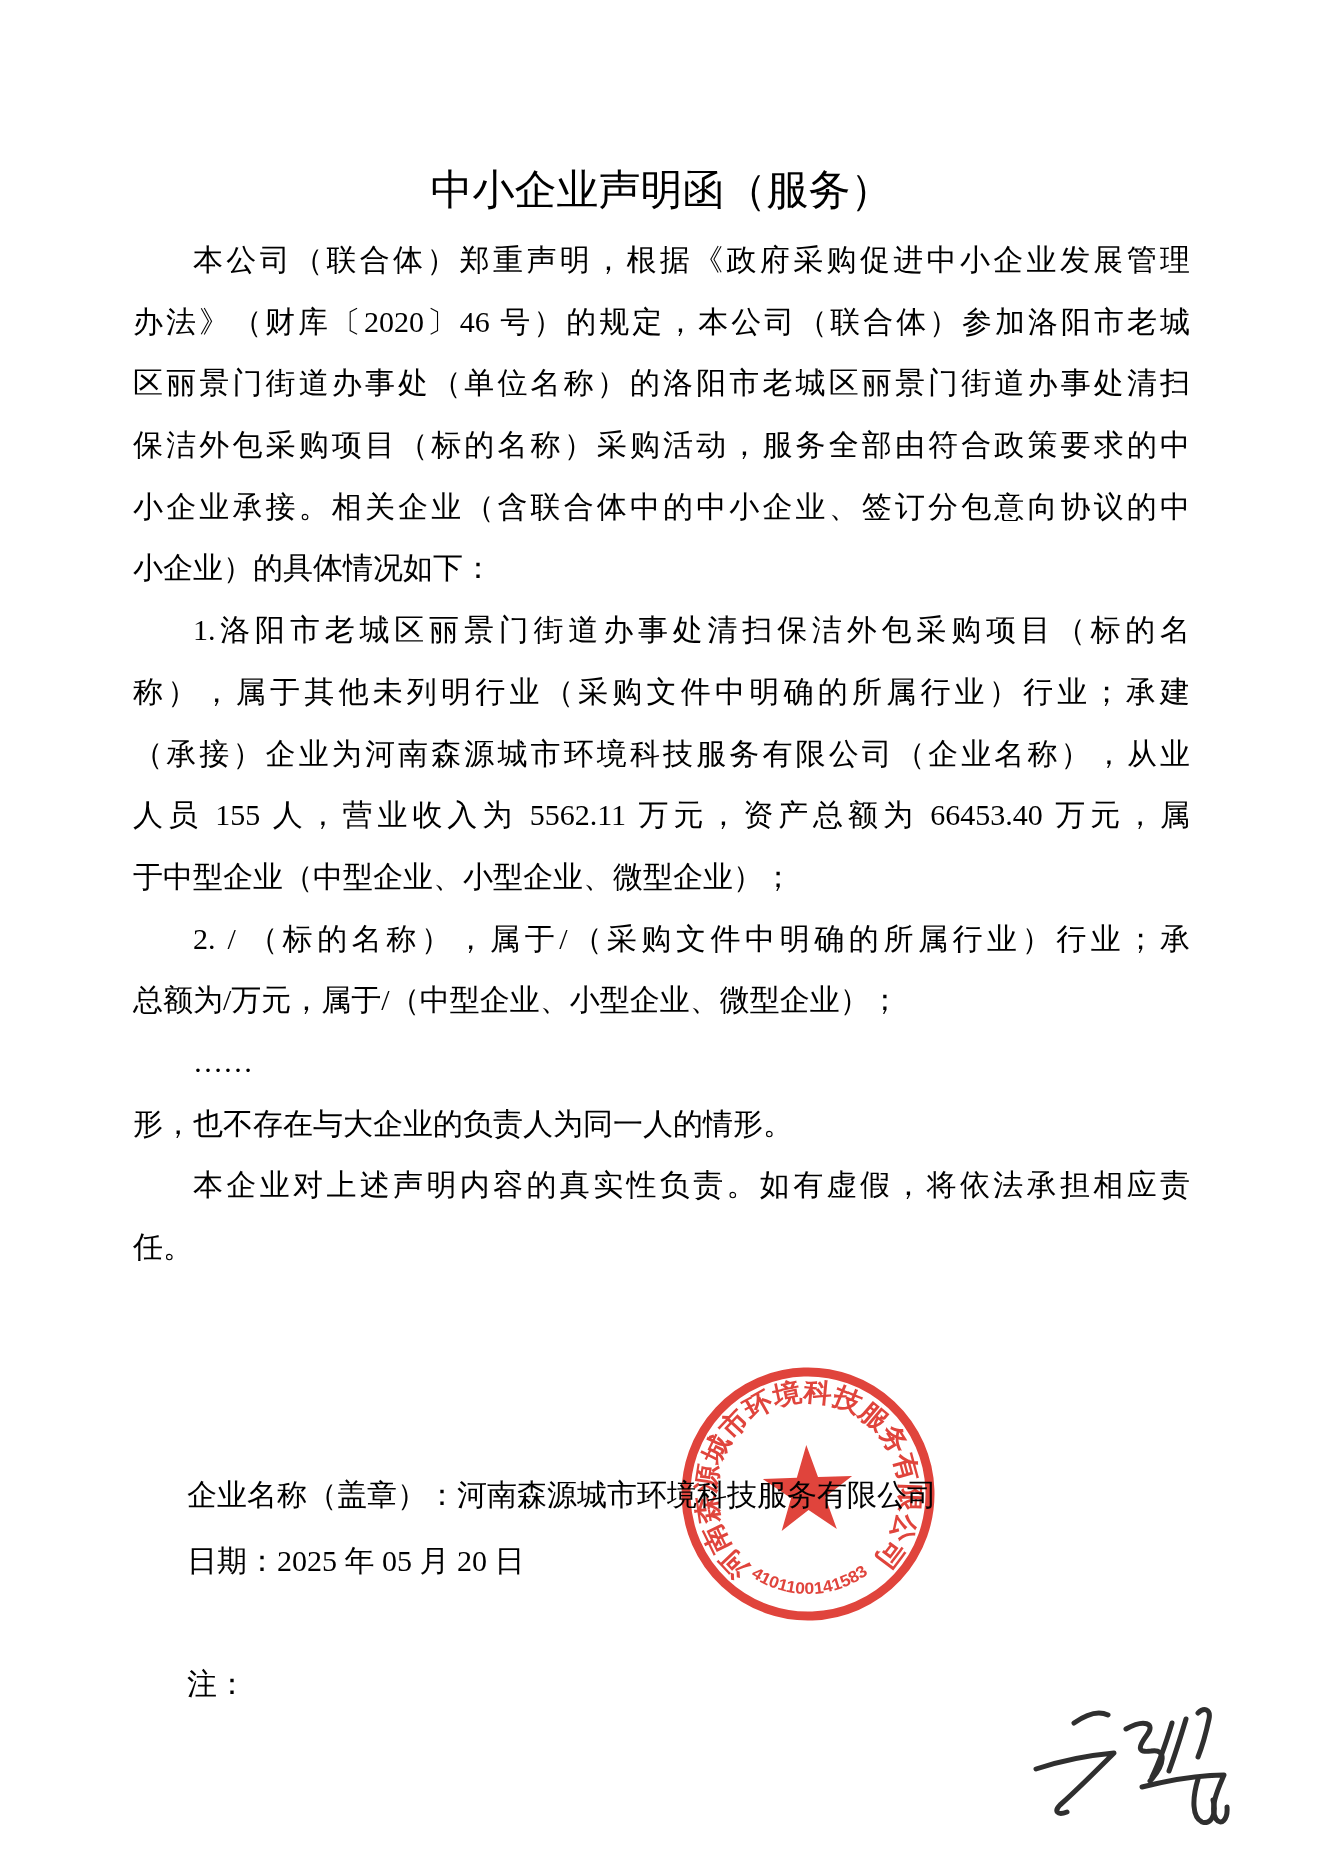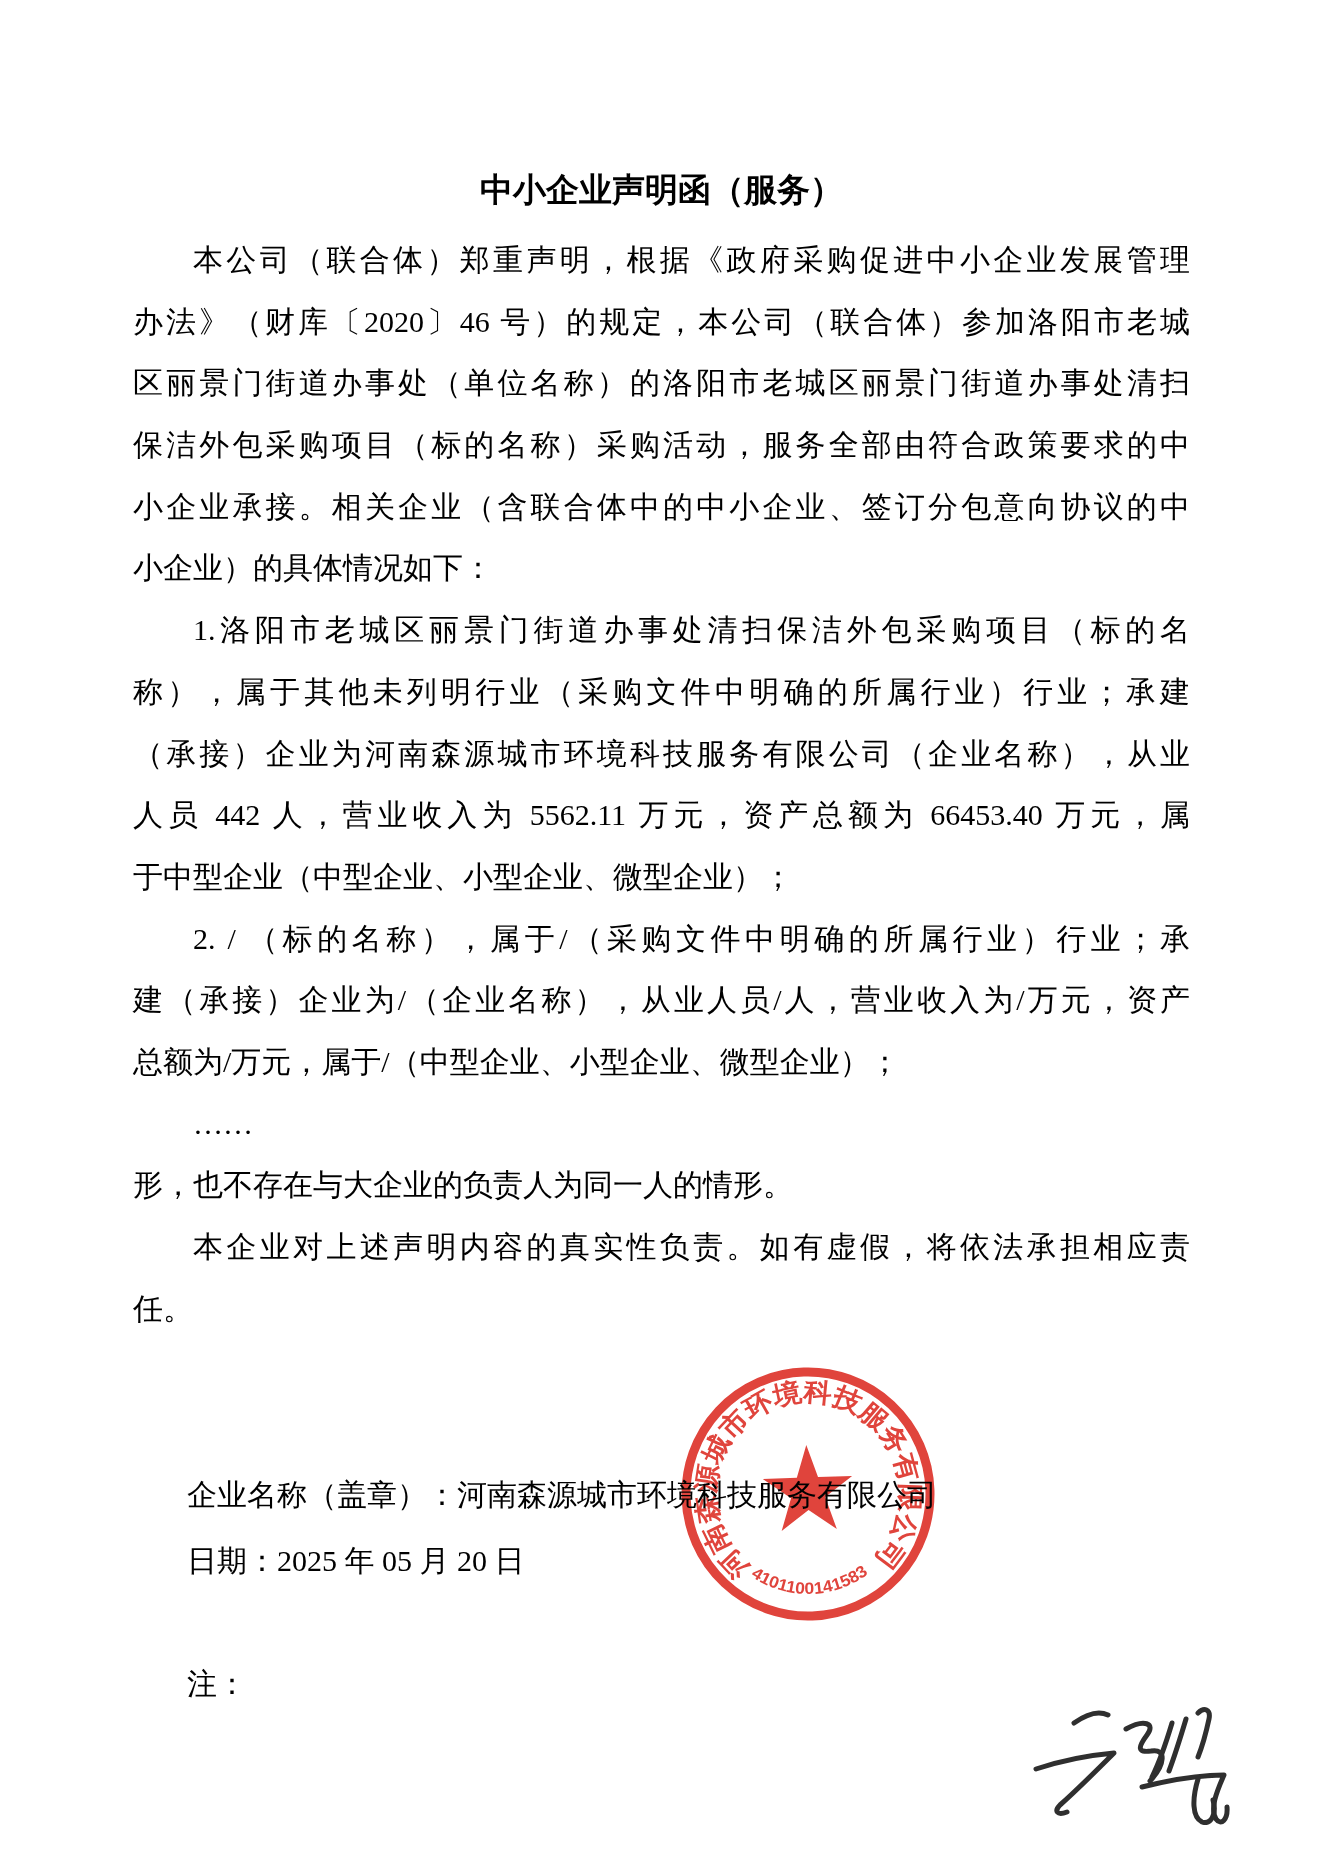--- a/index.html
+++ b/index.html
@@ -9,21 +9,21 @@
     background:#ffffff;
     margin:0 auto;
     overflow:hidden;
     color:#000;
     font-family:"Liberation Serif","DejaVu Serif",serif;
   }
   .doc-title{
     position:absolute;left:133px;top:166px;width:1057px;
     margin:0;text-align:center;
     font-family:"Liberation Sans","DejaVu Sans",sans-serif;
-    font-weight:bold;font-size:33px;line-height:48px;height:48px;
+    font-weight:normal;font-size:42px;line-height:48px;height:48px;
   }
   .doc-body{position:absolute;left:133px;top:229px;width:1057px;}
   .line{
     height:61.7px;line-height:61.7px;font-size:30px;
     text-align:justify;text-align-last:justify;
     overflow:visible;
   }
   .line.end{text-align-last:left;}
   .line.indent{padding-left:60px;}
   .u{
@@ -63,24 +63,23 @@
   <div class="doc-body" id="body-lines">
       <div class="line indent"><span>本公司（联合体）郑重声明，根据《政府采购促进中小企业发展管理</span></div>
       <div class="line"><span>办法》（财库〔2020〕46 号）的规定，本公司（联合体）参加</span><span class="u">洛阳市老城</span></div>
       <div class="line"><span class="u">区丽景门街道办事处（单位名称）</span><span>的</span><span class="u">洛阳市老城区丽景门街道办事处清扫</span></div>
       <div class="line"><span class="u">保洁外包采购项目（标的名称）</span><span>采购活动，服务全部由符合政策要求的中</span></div>
       <div class="line"><span>小企业承接。相关企业（含联合体中的中小企业、签订分包意向协议的中</span></div>
       <div class="line end"><span>小企业）的具体情况如下：</span></div>
       <div class="line indent"><span>1.</span><span class="u">洛阳市老城区丽景门街道办事处清扫保洁外包采购项目</span><span>（标的名</span></div>
       <div class="line"><span>称），属于</span><span class="u">其他未列明行业</span><span>（采购文件中明确的所属行业）行业；承建</span></div>
       <div class="line"><span>（承接）企业为</span><span class="u">河南森源城市环境科技服务有限公司（企业名称）</span><span>，从业</span></div>
-      <div class="line"><span>人员</span><span class="u"> 442 </span><span>人，营业收入为</span><span class="u"> 5562.11 </span><span>万元，资产总额为</span><span class="u"> 66453.40 </span><span>万元，属</span></div>
+      <div class="line"><span>人员</span><span class="u"> 155 </span><span>人，营业收入为</span><span class="u"> 5562.11 </span><span>万元，资产总额为</span><span class="u"> 66453.40 </span><span>万元，属</span></div>
       <div class="line end"><span>于</span><span class="u">中型企业（中型企业、小型企业、微型企业）</span><span>；</span></div>
       <div class="line indent"><span>2.</span><span class="u"> / （标的名称）</span><span>，属于</span><span class="u">/</span><span>（采购文件中明确的所属行业）行业；承</span></div>
-      <div class="line"><span>建（承接）企业为</span><span class="u">/（企业名称）</span><span>，从业人员</span><span class="u">/</span><span>人，营业收入为</span><span class="u">/</span><span>万元，资产</span></div>
       <div class="line end"><span>总额为</span><span class="u">/</span><span>万元，属于</span><span class="u">/（中型企业、小型企业、微型企业）</span><span>；</span></div>
       <div class="line indent end"><span>……</span></div>
       <div class="line end"><span>形，也不存在与大企业的负责人为同一人的情形。</span></div>
       <div class="line indent"><span>本企业对上述声明内容的真实性负责。如有虚假，将依法承担相应责</span></div>
       <div class="line end"><span>任。</span></div>
     </div>
 
   <div class="sig-line sig-company">企业名称（盖章）：河南森源城市环境科技服务有限公司</div>
   <div class="sig-line sig-date">日期：2025 年 05 月 20 日</div>
   <div class="sig-line sig-note">注：</div>

